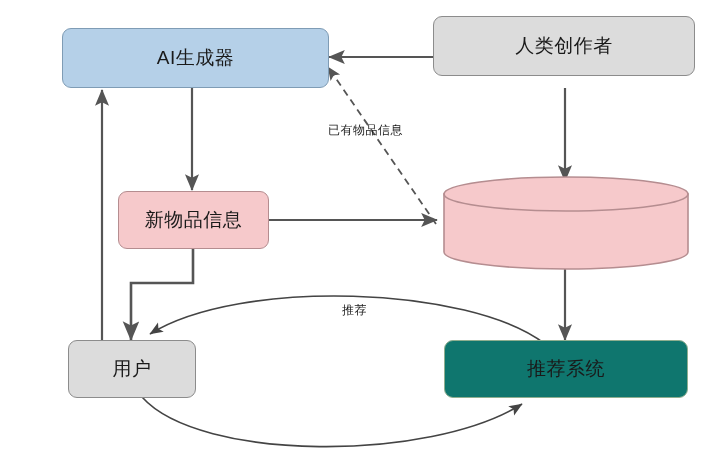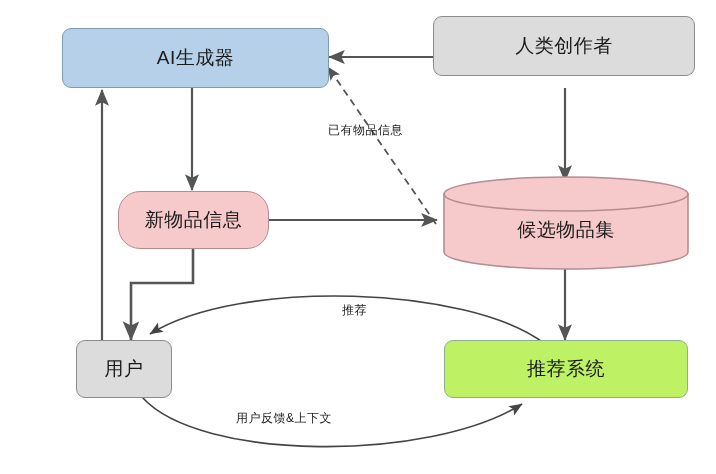--- a/index.html
+++ b/index.html
@@ -6,22 +6,22 @@
   body{width:716px;height:474px;overflow:hidden;
        font-family:"Liberation Sans","DejaVu Sans",sans-serif;}
   #canvas{position:relative;width:716px;height:474px;background:#fff;}
   svg.layer{position:absolute;left:0;top:0;width:716px;height:474px;}
   .node{position:absolute;box-sizing:border-box;display:flex;
         align-items:center;justify-content:center;
         border:1.6px solid #808080;border-radius:9px;
         font-size:19px;color:#1a1a1a;letter-spacing:.5px;z-index:3;}
   .node.blue{background:#b5d0e8;border-color:#7f9cb5;}
   .node.gray{background:#dcdcdc;border-color:#8c8c8c;}
-  .node.pink{background:#f6c9cb;border-color:#b58d90;border-radius:22px;}
-  .node.green{background:#bef264;border-color:#8fae8f;}
+  .node.pink{background:#f6c9cb;border-color:#b58d90;}
+  .node.green{background:#0f766e;border-color:#8fae8f;}
   .cyl{position:absolute;z-index:3;}
   .cyl-label{position:absolute;left:0;right:0;text-align:center;
              font-size:19px;color:#1a1a1a;letter-spacing:.5px;}
   .edge-label{position:absolute;z-index:4;font-size:12px;color:#1a1a1a;
               background:#fff;padding:0 3px;white-space:nowrap;letter-spacing:.5px;}
 </style>
 </head>
 <body>
 
 <div id="canvas">
@@ -70,31 +70,27 @@
   </div>
 
   <div class="node gray" style="left:433px;top:16px;width:262px;height:60px;">
     <span>人类创作者</span>
   </div>
 
   <div class="node pink" style="left:118px;top:191px;width:151px;height:58px;">
     <span>新物品信息</span>
   </div>
 
-  <div class="cyl" style="left:444px;top:177px;width:244px;height:92px;">
-    <div class="cyl-label" style="top:40px;">候选物品集</div>
-  </div>
 
-  <div class="node gray" style="left:76px;top:340px;width:96px;height:58px;">
+  <div class="node gray" style="left:68px;top:340px;width:128px;height:58px;">
     <span>用户</span>
   </div>
 
   <div class="node green" style="left:444px;top:340px;width:244px;height:58px;">
     <span>推荐系统</span>
   </div>
 
   <div class="edge-label" style="left:325px;top:122px;background:transparent;">已有物品信息</div>
 
   <div class="edge-label" style="left:296px;top:302px;background:transparent;margin-left:43px;">推荐</div>
 
-  <div class="edge-label" style="left:233px;top:410px;background:transparent;">用户反馈&amp;上下文</div>
 
 </div>
 
 </body></html>

